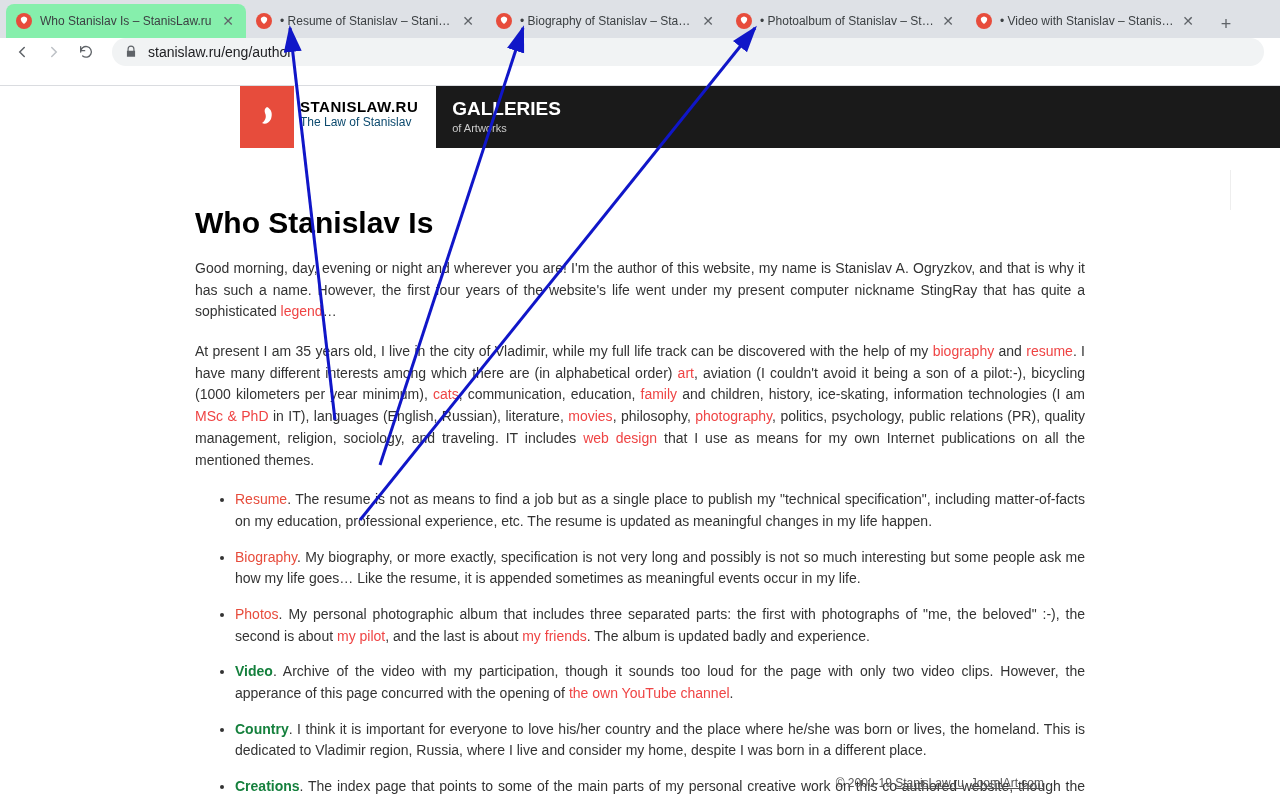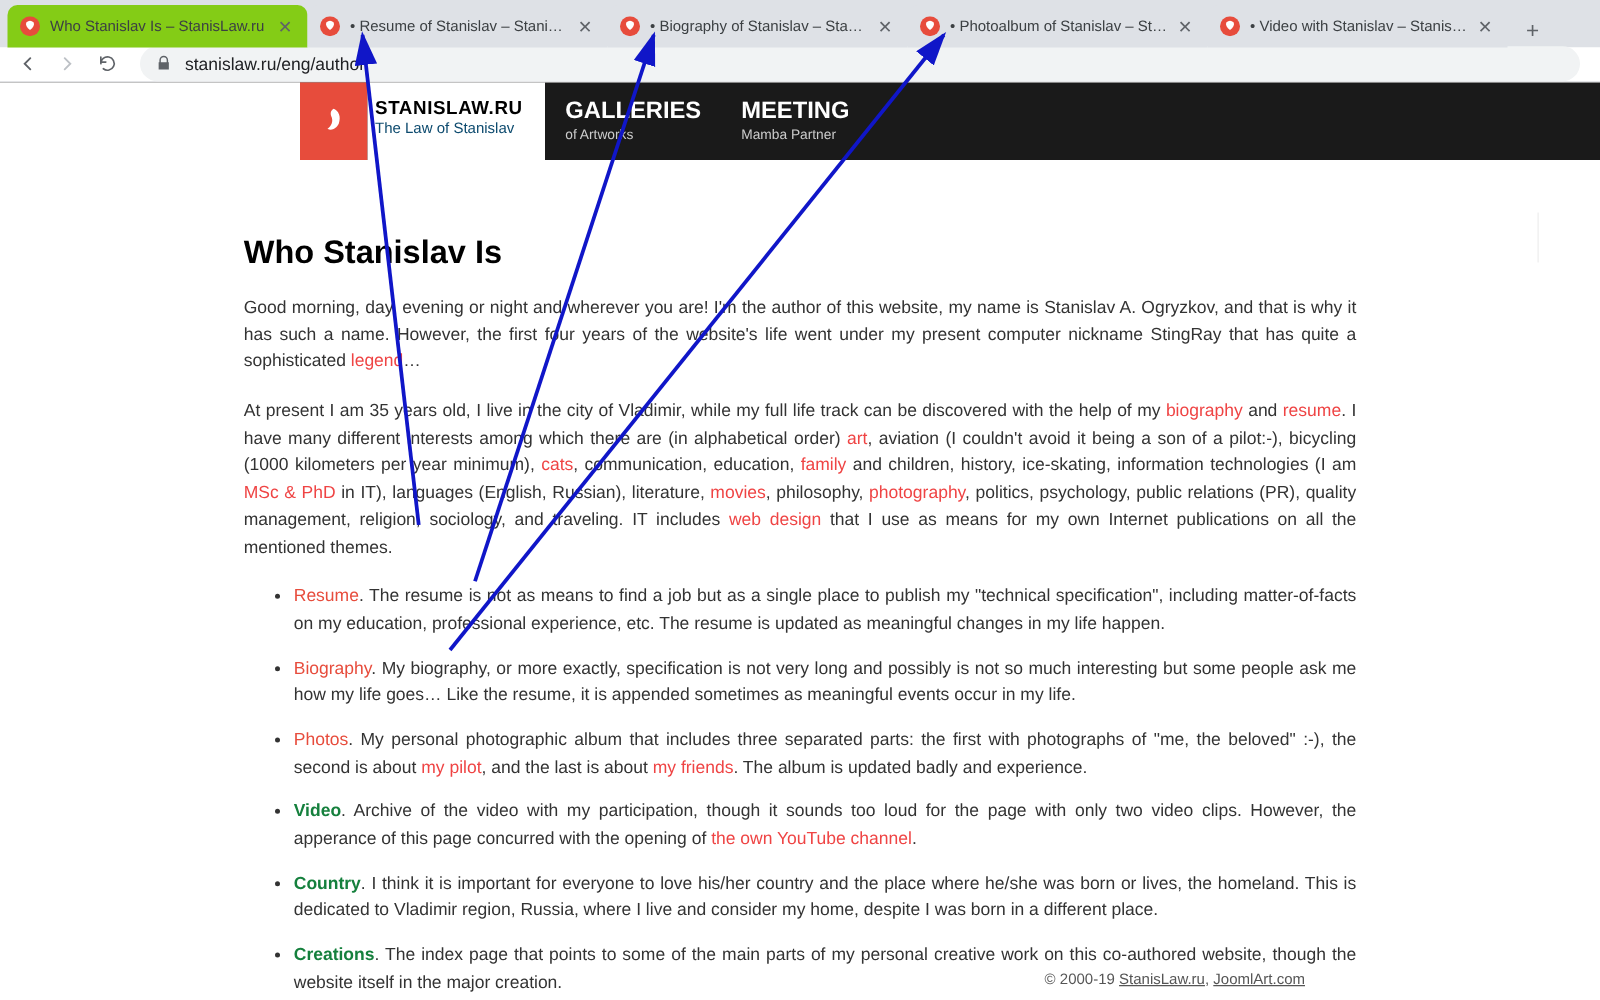--- a/index.html
+++ b/index.html
@@ -1,29 +1,29 @@
 <!DOCTYPE html>
 <html><head>
 <meta charset="utf-8">
 <style>
   * { margin: 0; padding: 0; box-sizing: border-box; }
   body { font-family: Arial, Helvetica, sans-serif; background: #fff; width: 1280px; height: 800px; overflow: hidden; position: relative; }
 
   
   .tabstrip { height: 38px; background: #dee1e6; display: flex; align-items: flex-end; padding-left: 6px; }
   .tab { height: 34px; display: flex; align-items: center; padding: 0 10px 0 10px; font-size: 12px; color: #3c4043; background: #dee1e6; border-radius: 8px 8px 0 0; max-width: 240px; min-width: 200px; flex: 1; position: relative; cursor: pointer; }
-  .tab.active { background: #84cc16; }
+  .tab.active { background: #86efac; }
   .tab .favicon { width: 16px; height: 16px; margin-right: 8px; flex-shrink: 0; border-radius: 50%; display:flex; align-items:center; justify-content:center; }
   .tab .favicon svg { width: 16px; height: 16px; }
   .tab .title { white-space: nowrap; overflow: hidden; text-overflow: ellipsis; flex: 1; }
   .tab .close { width: 16px; height: 16px; margin-left: 6px; color: #5f6368; display:flex; align-items:center; justify-content:center; font-size: 14px; flex-shrink:0; }
   .newtab { width: 28px; height: 28px; margin-left: 6px; display:flex; align-items:center; justify-content:center; font-size: 18px; color: #5f6368; cursor:pointer; }
 
   
-  .toolbar { height: 28px; background: #fff; border-bottom: 1px solid #dadce0; display: flex; align-items: flex-end; padding: 0 8px; gap: 4px; }
+  .toolbar { height: 48px; background: #fff; border-bottom: 1px solid #dadce0; display: flex; align-items: flex-start; padding: 0 8px; gap: 4px; }
   .navbtn { width: 28px; height: 28px; display:flex; align-items:center; justify-content:center; color: #5f6368; border-radius: 50%; cursor:pointer; }
   .navbtn.disabled { color: #bdc1c6; }
   .omnibox { flex: 1; height: 28px; background: #f1f3f4; border-radius: 14px; display: flex; align-items: center; padding: 0 12px; font-size: 14px; color: #202124; margin: 0 8px; }
   .omnibox .lock { width: 14px; height: 14px; margin-right: 10px; color: #5f6368; }
 
   
   .page { background: #fff; }
 
   
   .site-header { height: 62px; background: #1a1a1a; display: flex; align-items: stretch; }
@@ -34,21 +34,21 @@
   .brand .b1 { font-size: 15px; font-weight: bold; letter-spacing: 0.5px; }
   .brand .b2 { font-size: 12px; color:#0c4a6e; }
   .menu { display:flex; align-items:stretch; }
   .menu-item { padding: 12px 16px 0 16px; color:#fff; cursor:pointer; }
   .menu-item .m1 { font-size: 19px; font-weight: bold; }
   .menu-item .m2 { font-size: 11px; color:#ccc; margin-top:2px; }
 
   
   .card-wrap { padding: 40px 0 20px 0; display:flex; justify-content:center; }
   .card { width: 930px; background:#fff; padding: 10px 20px 40px 20px; box-shadow: 0 0 0 rgba(0,0,0,0); }
-  .card h1 { font-size: 26px; font-weight: bold; margin: 8px 0 18px 0; color:#000; }
+  .card h1 { font-size: 30px; font-weight: bold; margin: 8px 0 18px 0; color:#000; }
   .card p { font-size: 14px; color:#333; line-height: 1.55; text-align: justify; margin-bottom: 18px; }
   .card a, .linklike { color: #ef4444; text-decoration: none; }
   .card ul { list-style: disc; padding-left: 40px; }
   .card li { font-size: 14px; color:#333; line-height: 1.55; margin-bottom: 14px; text-align: justify; }
   .card li .lead { color:#e74c3c; font-weight: normal; }
   .card li .leadblack { color:#15803d; font-weight: bold; }
 
   
   .footer { position:absolute; bottom:10px; right:236px; font-size:12px; color:#555; }
   .footer a { color:#555; text-decoration: underline; }
@@ -149,24 +149,20 @@
         </svg>
     </div>
     <div class="brand">
       <div class="b1">STANISLAW.RU</div>
       <div class="b2">The Law of Stanislav</div>
     </div>
     <div class="menu">
       <div class="menu-item">
         <div class="m1">GALLERIES</div>
         <div class="m2">of Artworks</div>
-      </div>
-      <div class="menu-item">
-        <div class="m1">MEETING</div>
-        <div class="m2">Mamba Partner</div>
       </div>
     </div>
   </div>
 
   <div class="card-wrap">
     <div class="card">
       <h1>Who Stanislav Is</h1>
 
       <p>
         <span>Good morning, day, evening or night and wherever you are! I'm the author of this website, my name is Stanislav A. Ogryzkov, and that is why it has such a name. However, the first four years of the website's life went under my present computer nickname StingRay that has quite a sophisticated </span><a href="#" class="linklike">legend</a><span>…</span>

